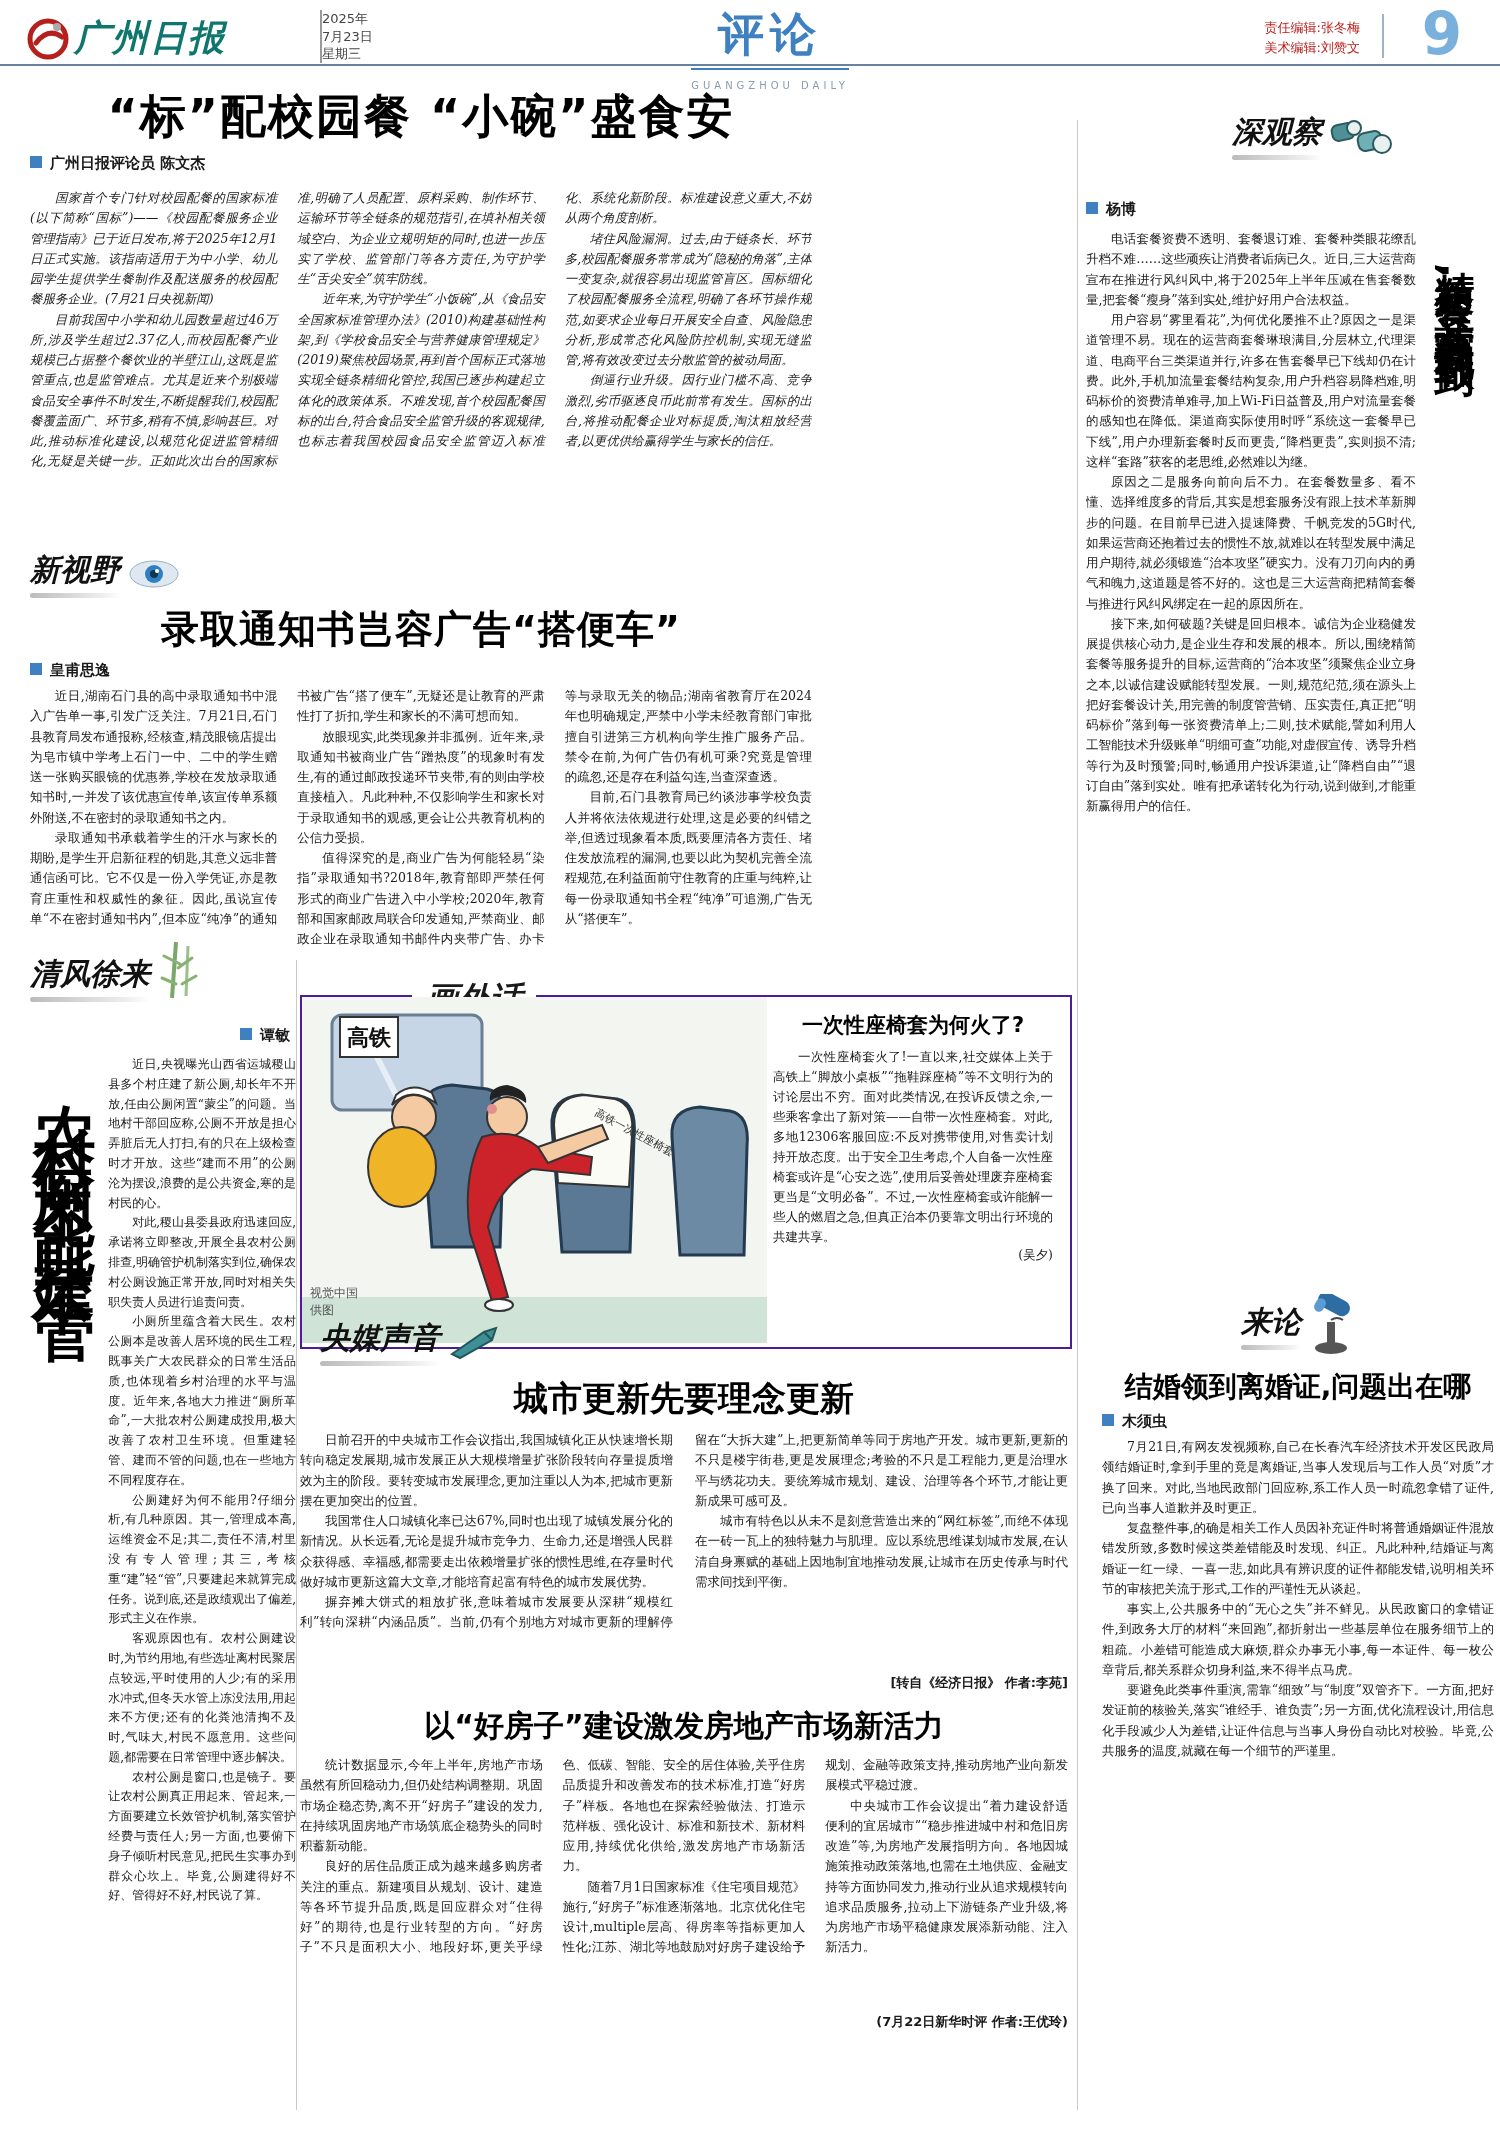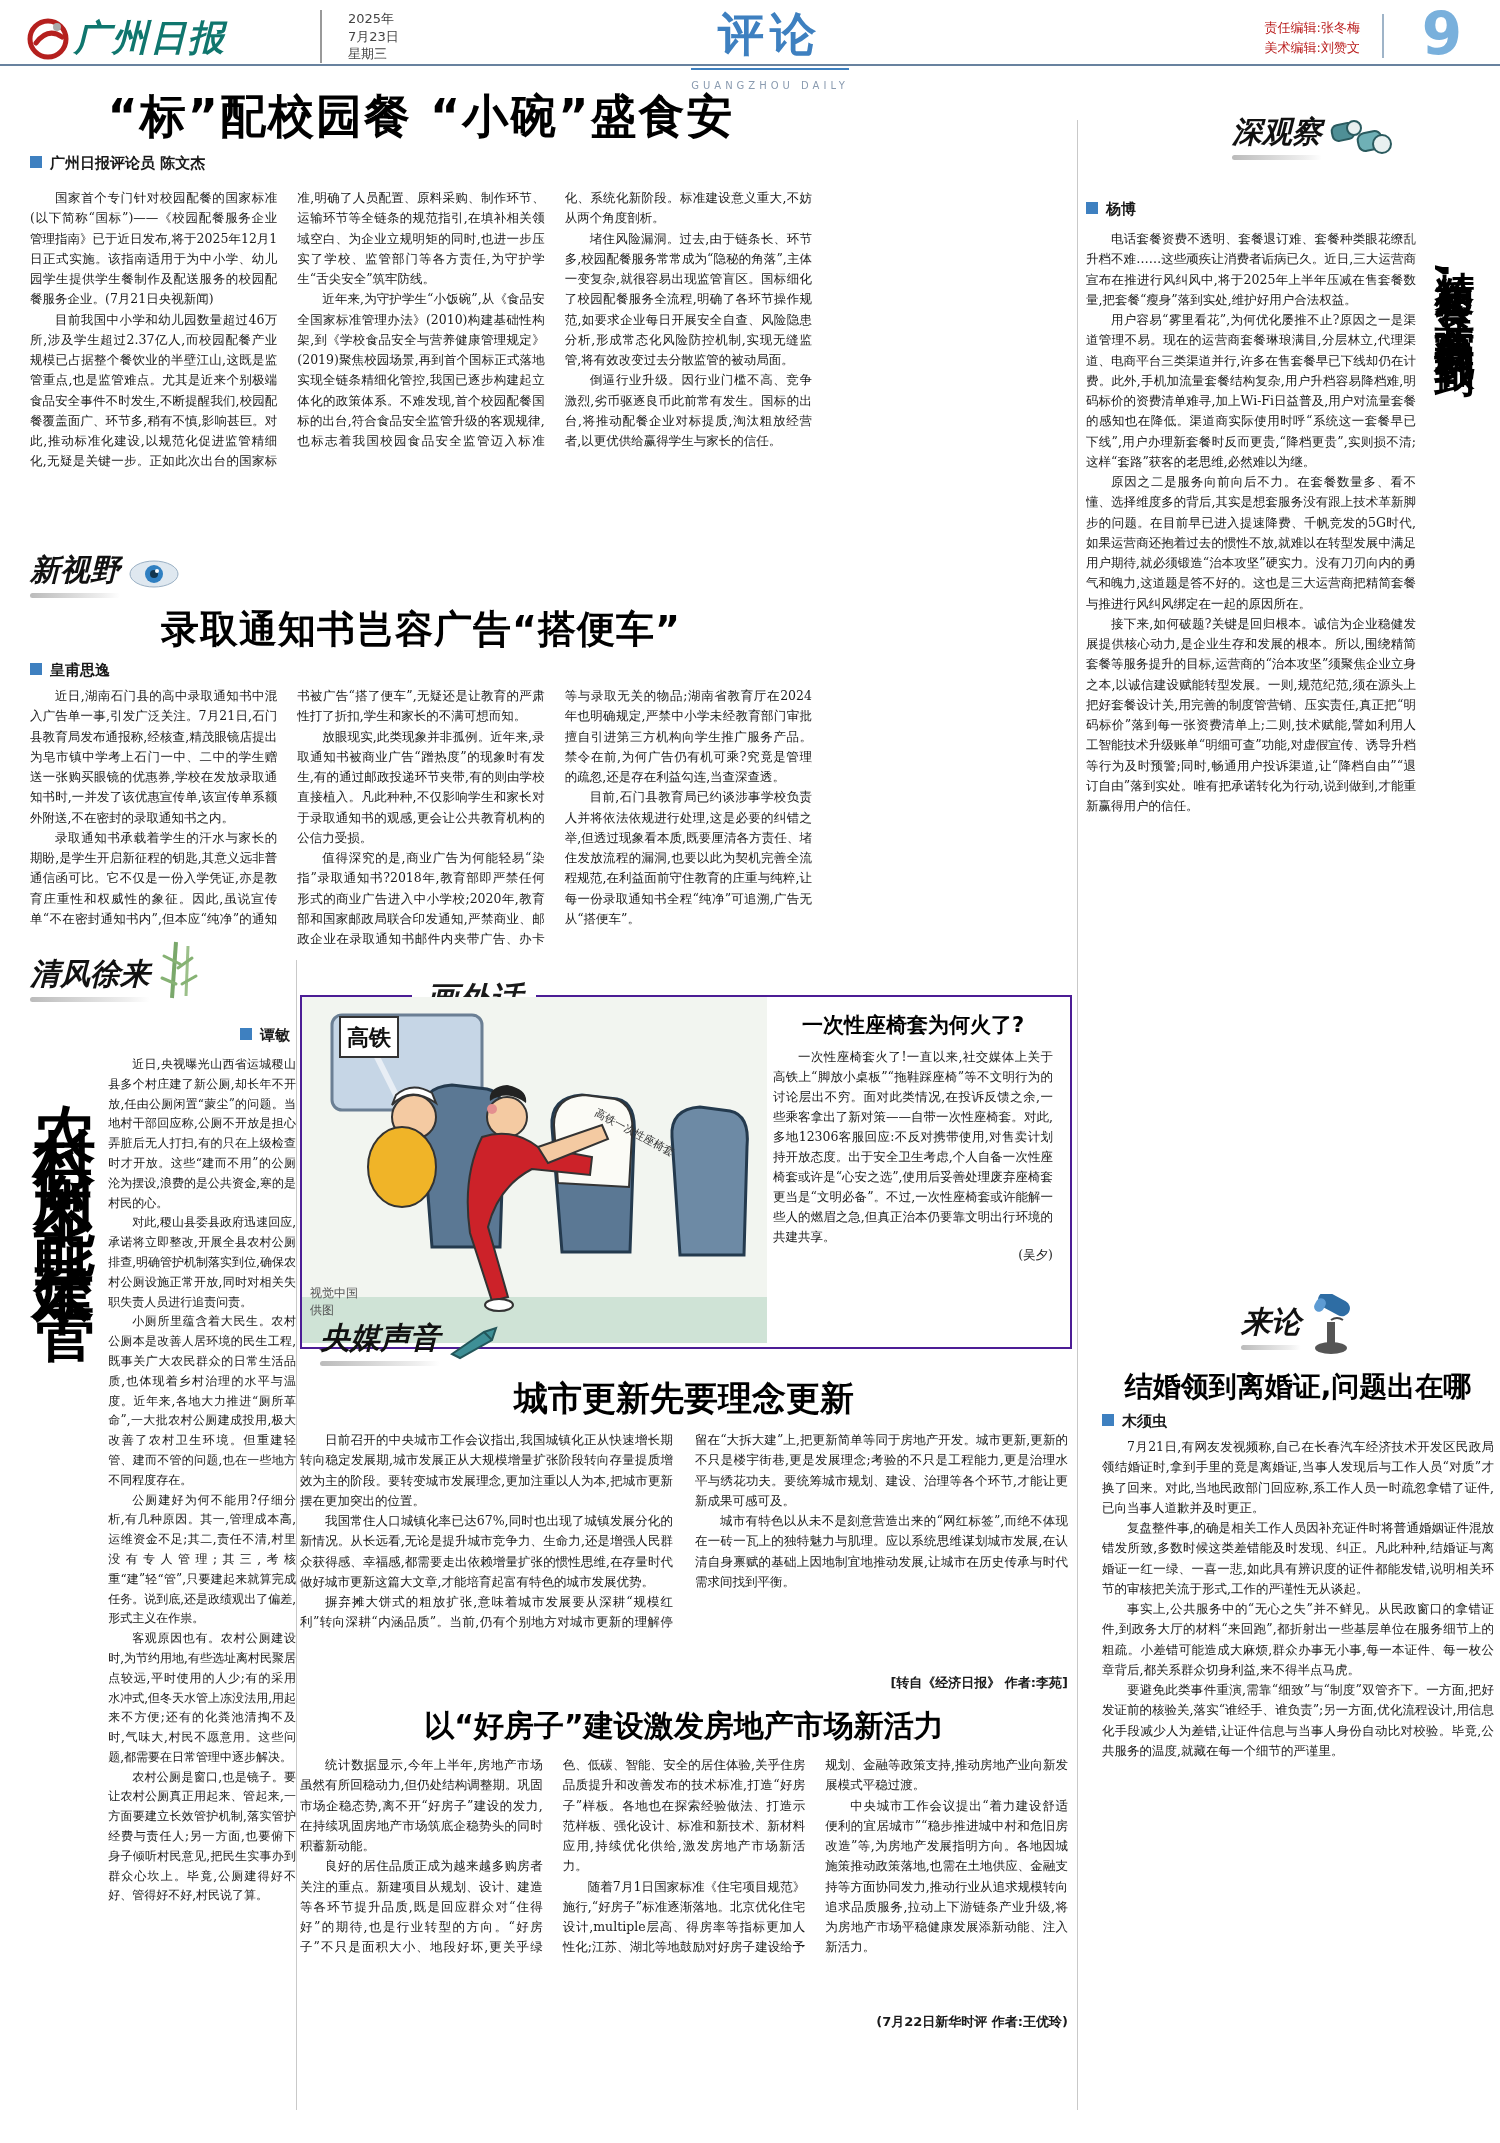--- a/index.html
+++ b/index.html
@@ -4,21 +4,21 @@
 <style>
   html,body{margin:0;padding:0;background:#e8e8e8;}
   .page{position:relative;width:1500px;height:2143px;background:#ffffff;margin:0 auto;overflow:hidden;
         font-family:"DejaVu Serif","Liberation Serif",serif;color:#1a1a1a;}
   
   .header{position:absolute;left:20px;top:6px;width:1460px;height:56px;}
   .hdr-rule{position:absolute;left:0;top:64px;width:1500px;height:2px;background:#68829f;}
   .logo-wrap{position:absolute;left:6px;top:8px;display:flex;align-items:center;}
   .logo-mark{width:44px;height:44px;}
   .logo-text{font-size:36px;font-weight:bold;font-style:italic;color:#0f766e;letter-spacing:2px;margin-left:4px;font-family:"DejaVu Serif",serif;}
-  .date-block{position:absolute;left:300px;top:4px;border-left:2px solid #999;padding-left:26px;
+  .date-block{position:absolute;left:300px;top:4px;border-left:2px solid #999;padding-left:0;
               font-family:"DejaVu Sans","Liberation Sans",sans-serif;font-size:13px;line-height:1.35;color:#444;}
   .paper-title{position:absolute;left:630px;top:-2px;text-align:center;width:240px;}
   .paper-title .cn{font-size:46px;font-weight:bold;color:#3e80c0;font-family:"DejaVu Serif",serif;letter-spacing:6px;}
   .paper-title .en{font-size:10px;color:#8a9bb0;letter-spacing:4px;font-family:"DejaVu Sans",sans-serif;margin-top:2px;border-top:2px solid #3e80c0;padding-top:10px;display:inline-block;}
   .editors{position:absolute;right:120px;top:12px;text-align:right;font-size:13px;line-height:1.5;color:#b91c1c;
            font-family:"DejaVu Sans","Liberation Sans",sans-serif;}
   .pageno-divider{position:absolute;right:96px;top:8px;width:2px;height:44px;background:#9fb4c8;}
   .pageno{position:absolute;right:18px;top:-6px;font-size:58px;font-weight:bold;color:#79b0dc;font-family:"DejaVu Sans",sans-serif;}
   
   .byline{font-family:"DejaVu Sans","Liberation Sans",sans-serif;font-size:15px;font-weight:bold;margin:6px 0;}
@@ -28,21 +28,21 @@
   .cols3{columns:3;column-gap:20px;}
   .cols2{columns:2;column-gap:22px;}
   h1,h2,h3{font-family:"DejaVu Sans","Liberation Sans",sans-serif;color:#000;margin:0;}
   .sec-label{font-family:"DejaVu Serif",serif;font-weight:bold;font-style:italic;font-size:30px;color:#111;}
   .sec-shadow{height:5px;background:linear-gradient(to right,#bbb,#eee 80%,transparent);border-radius:3px;margin-top:2px;}
   .attribution{text-align:right;font-family:"DejaVu Sans",sans-serif;font-size:13px;font-weight:bold;margin-top:6px;}
   .vrule{position:absolute;width:1px;background:#c9c9c9;}
   
   .main-article{position:absolute;left:30px;top:86px;width:782px;}
   .main-article h1{font-size:46px;text-align:center;letter-spacing:2px;}
-  .main-article .bodytext{margin-top:15px;height:300px;overflow:hidden;}
+  .main-article .bodytext{margin-top:15px;height:300px;overflow:hidden;font-style:italic;}
   
   .xinshiye{position:absolute;left:30px;top:550px;width:782px;}
   .xinshiye .label-row{display:flex;align-items:center;gap:8px;}
   .xinshiye h2{font-size:38px;text-align:center;margin:6px 0 4px 0;letter-spacing:1px;}
   .xinshiye .bodytext{height:270px;overflow:hidden;}
   
   .qingfeng{position:absolute;left:30px;top:938px;width:266px;}
   .qingfeng .label-row{display:flex;align-items:flex-end;gap:6px;}
   .qf-byline{text-align:right;margin:24px 6px 10px 0;}
   .qf-flex{display:flex;}

